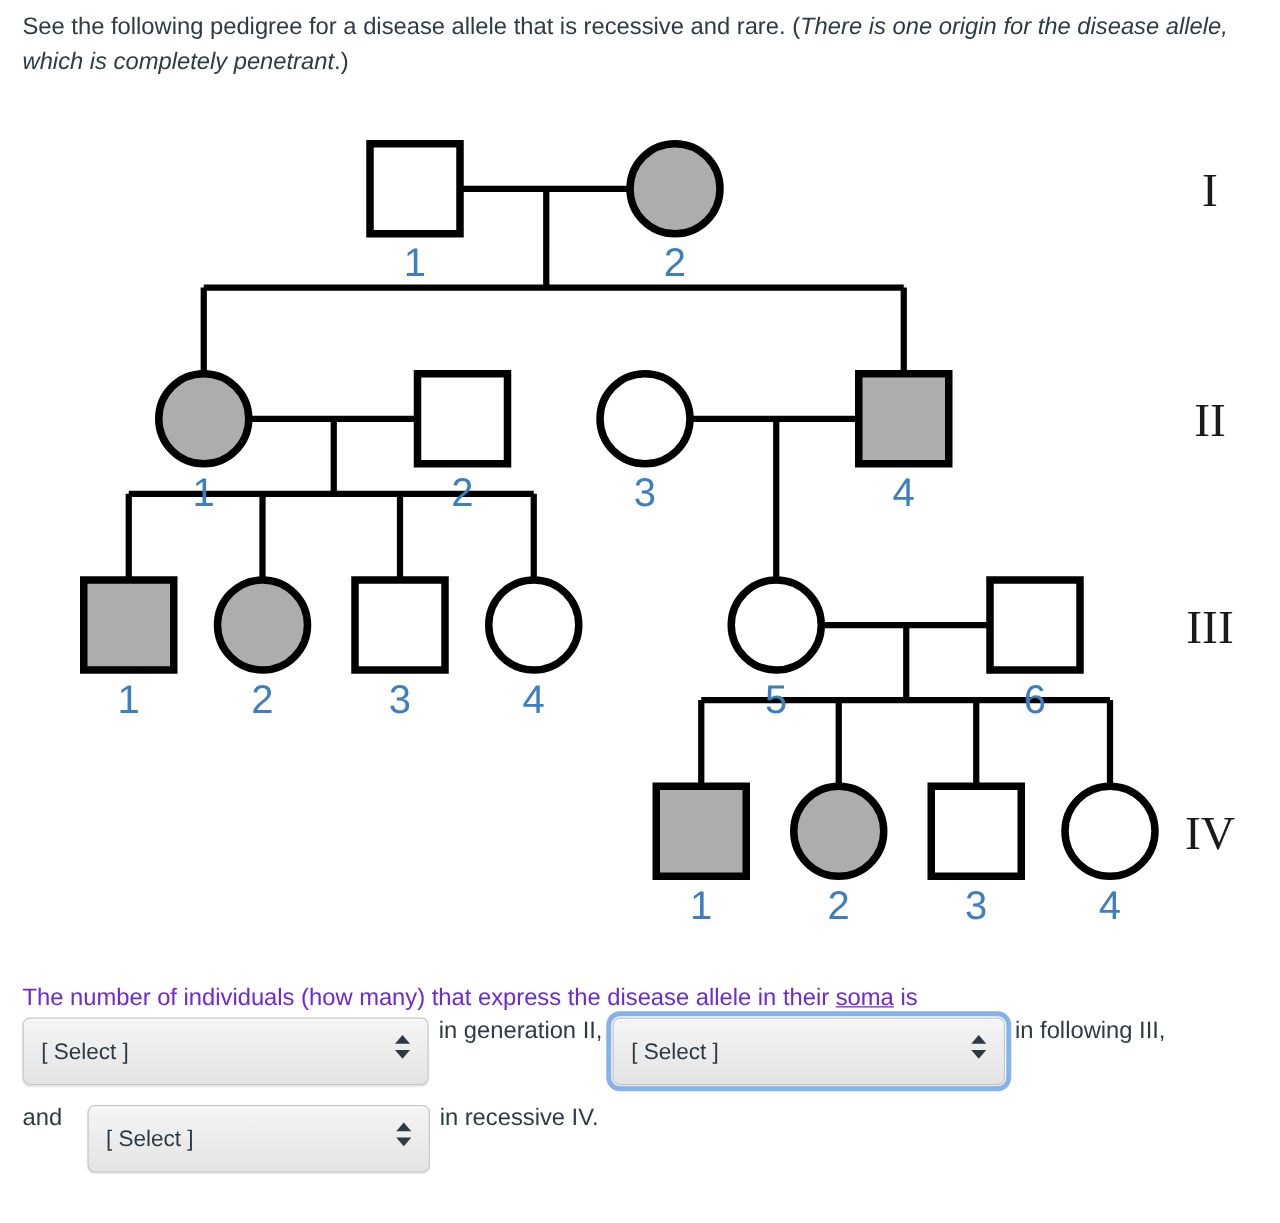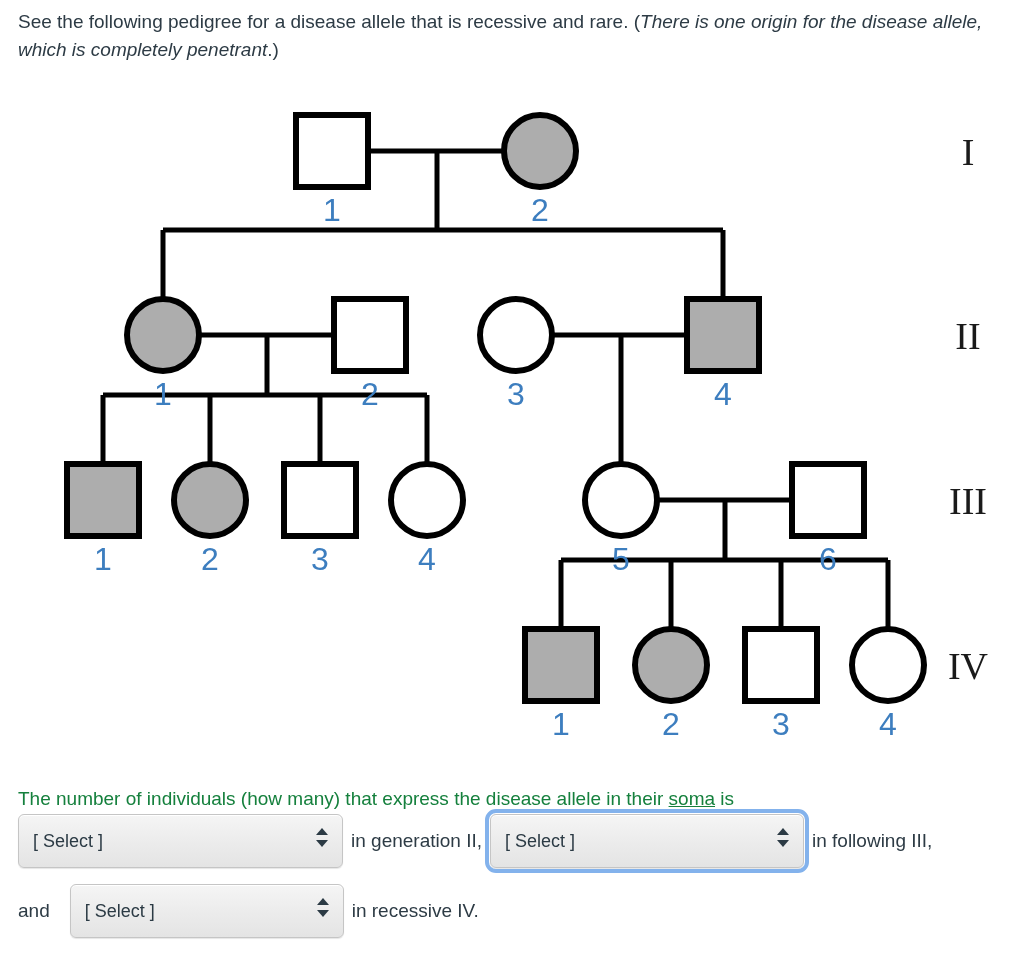--- a/index.html
+++ b/index.html
@@ -35,30 +35,30 @@
   }
   .pedigree-wrap svg { display: block; }
 
   .question {
     position: absolute;
     left: 18px;
     top: 786px;
     width: 1000px;
     font-size: 19px;
     line-height: 26px;
-    color: #15803d;
+    color: #6d28d9;
   }
   .question u { text-decoration: underline; }
 
   .answer-row {
     position: absolute;
     font-size: 19px;
     color: #2d3b45;
     display: flex;
-    align-items: center;
+    align-items: flex-start;
   }
   #row-a { left: 18px; top: 814px; }
   #row-b { left: 18px; top: 884px; }
 
   .sel {
     position: relative;
     display: inline-block;
     box-sizing: border-box;
     height: 54px;
     background: linear-gradient(to bottom, #f5f5f5 0%, #ececec 50%, #e4e4e4 100%);

